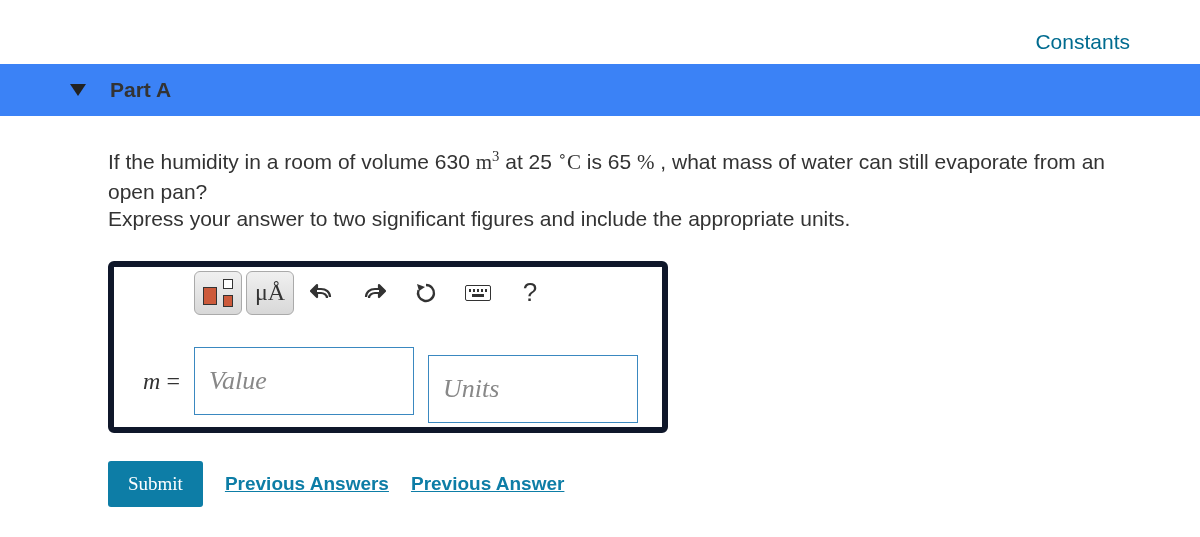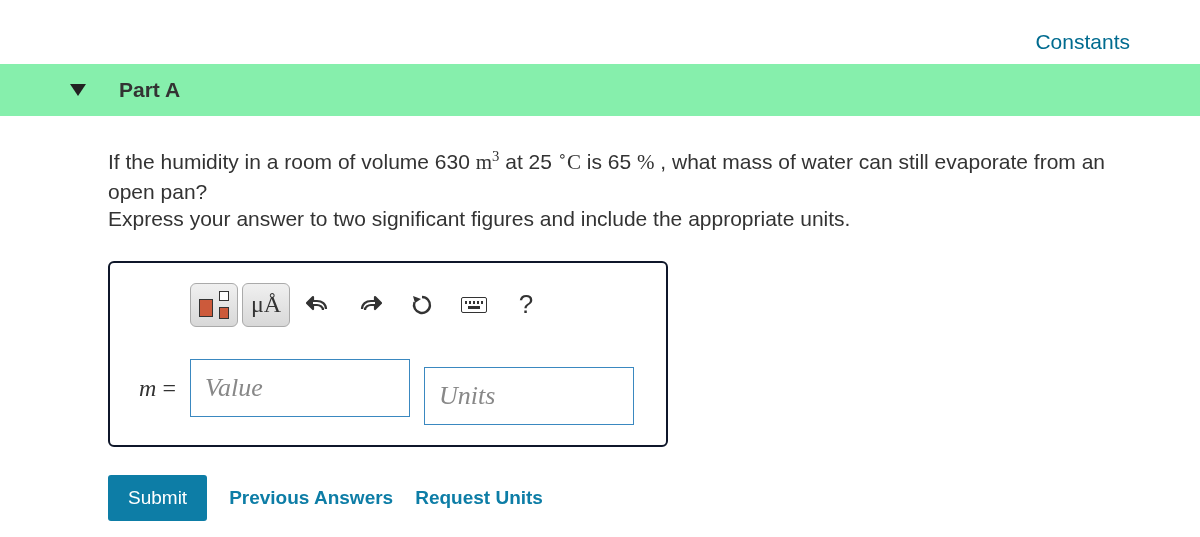--- a/index.html
+++ b/index.html
@@ -15,25 +15,25 @@
     display: flex;
     justify-content: flex-end;
     padding: 30px 70px 10px 12px;
   }
   .constants-link {
     color: #006b8f;
     font-size: 21px;
     cursor: pointer;
   }
   .part-header {
-    background: #86efac;
+    background: #3b82f6;
     padding: 14px 30px 14px 70px;
     display: flex;
     align-items: center;
-    gap: 33px;
+    gap: 24px;
   }
   .caret-down {
     width: 0; height: 0;
     border-left: 8px solid transparent;
     border-right: 8px solid transparent;
     border-top: 12px solid #222;
   }
   .part-title {
     font-weight: bold;
     font-size: 21px;
@@ -44,23 +44,23 @@
   .question-text {
     font-size: 21px;
     line-height: 1.4;
   }
   .instruction {
     font-weight: normal;
     font-size: 21px;
     margin-bottom: 30px;
   }
   .answer-box {
-    border: 2px solid #0f172a;
+    border: 6px solid #0f172a;
     border-radius: 6px;
-    padding: 20px 18px;
+    padding: 4px 18px;
     width: 560px;
   }
   .toolbar {
     display: flex;
     align-items: center;
     gap: 4px;
     margin-left: 62px;
     margin-bottom: 25px;
   }
   .tool-btn {
@@ -120,21 +120,21 @@
     gap: 14px;
   }
   .var-label {
     font-family: "Times New Roman", serif;
     font-style: italic;
     font-size: 24px;
     width: 48px;
     text-align: right;
   }
   .value-input, .units-input {
-    height: 58px;
+    height: 68px;
     border: 1px solid #3a88c0;
     font-family: "Times New Roman", serif;
     font-style: italic;
     font-size: 26px;
     padding: 0 14px;
     outline: none;
     background:#fff;
   }
   .value-input { width: 220px; color:#888; }
   .units-input { width: 210px; color:#555;margin-top:15px; }
@@ -149,24 +149,26 @@
     gap: 22px;
   }
   .submit-btn {
     background: #0d7da6;
     color: #fff;
     border: none;
     border-radius: 3px;
     padding: 12px 20px;
     font-size: 19px;
     cursor: pointer;
+    font-family: Liberation Serif, serif;
   }
   .link-btn {
     color: #0d7da6;
     font-weight: bold;
+    text-decoration: underline;
     font-size: 19px;
     cursor: pointer;
   }
   sup { font-size: 0.7em; }
 </style>
 </head>
 <body>
 
 <div class="top-bar">
   <span class="constants-link">Constants</span>
@@ -226,15 +228,15 @@
         <span>m</span><span style="font-style:normal"> =</span>
       </div>
       <input class="value-input" placeholder="Value" style="">
       <input class="units-input" placeholder="Units" style="">
     </div>
   </div>
 
   <div class="button-row">
     <button class="submit-btn">Submit</button>
     <span class="link-btn">Previous Answers</span>
-    <span class="link-btn">Request Units</span>
+    <span class="link-btn">Previous Answer</span>
   </div>
 </div>
 
 </body></html>

